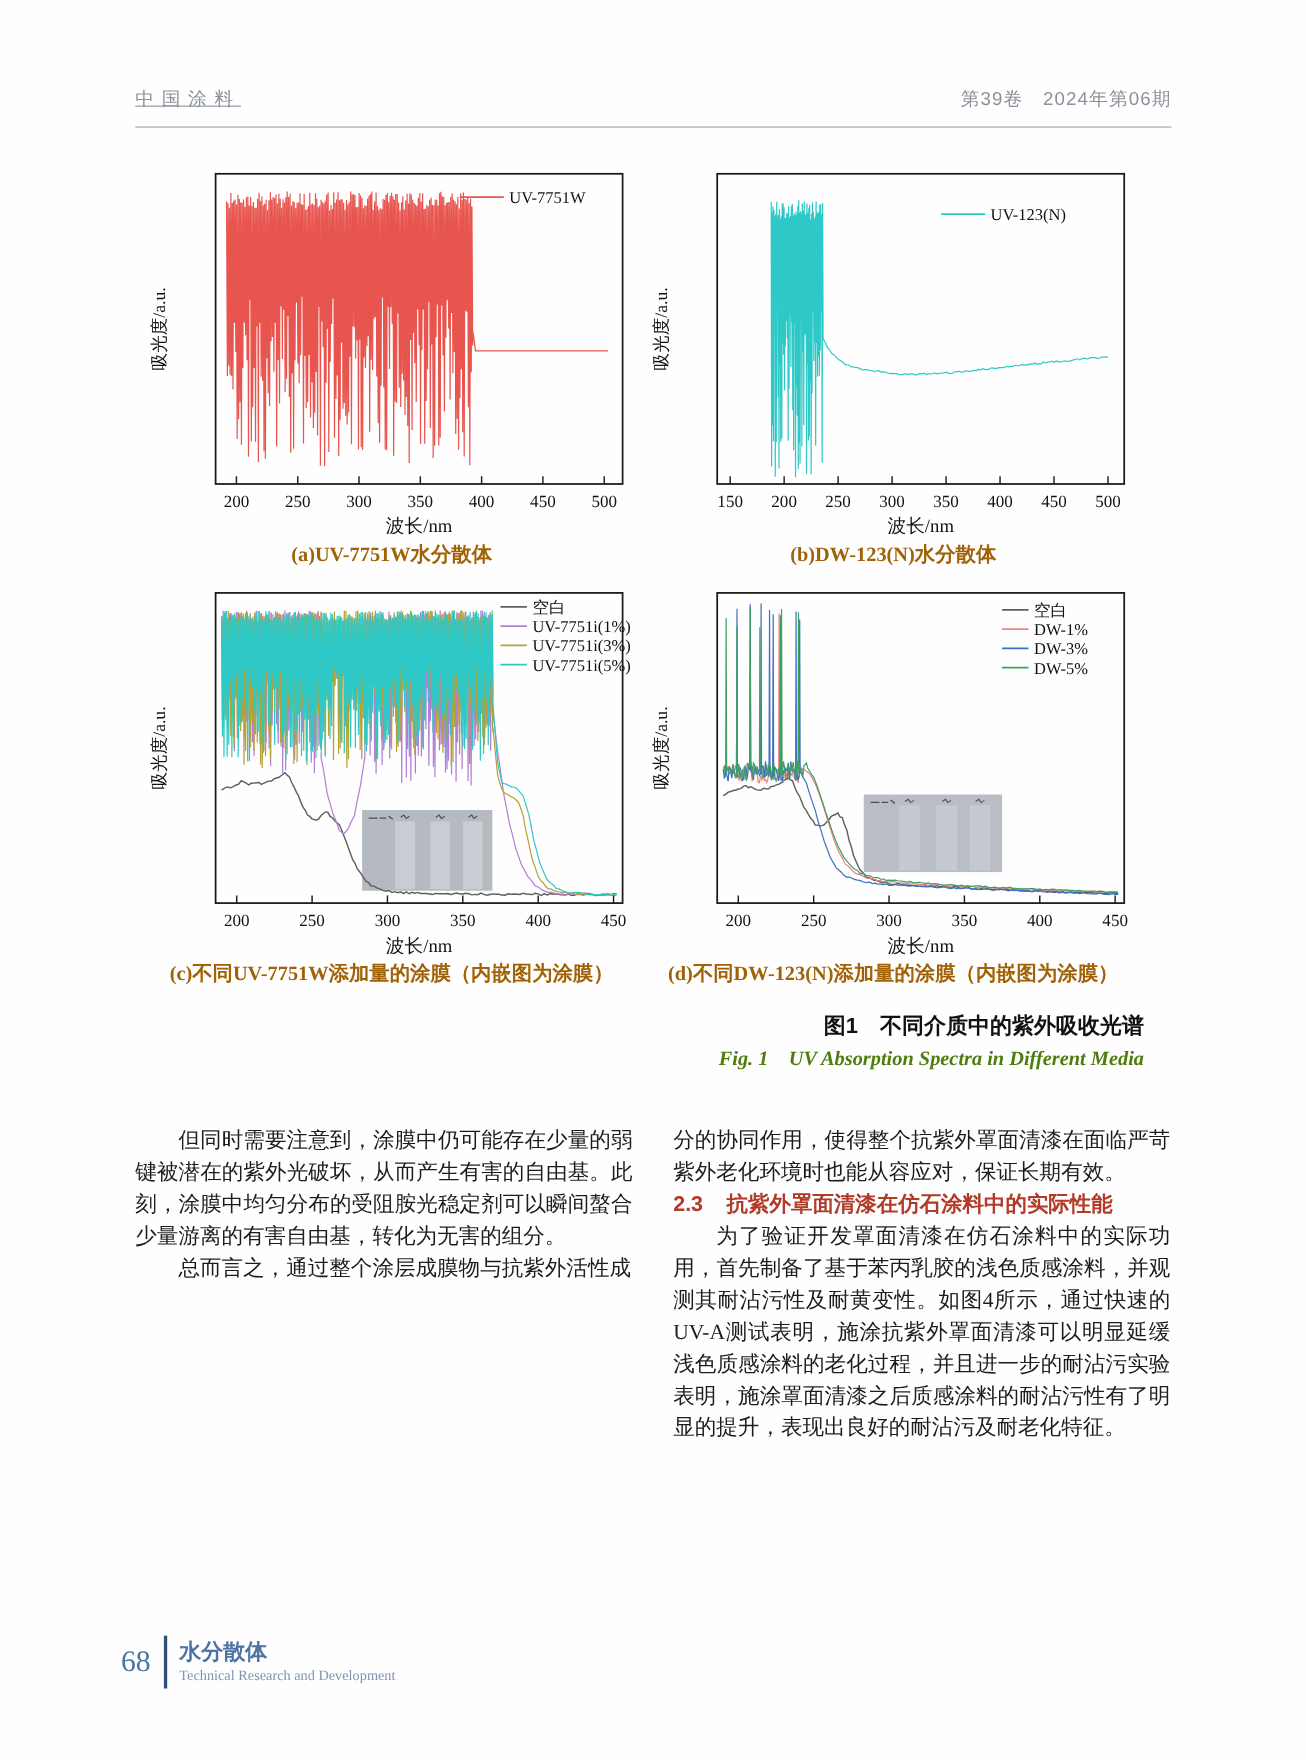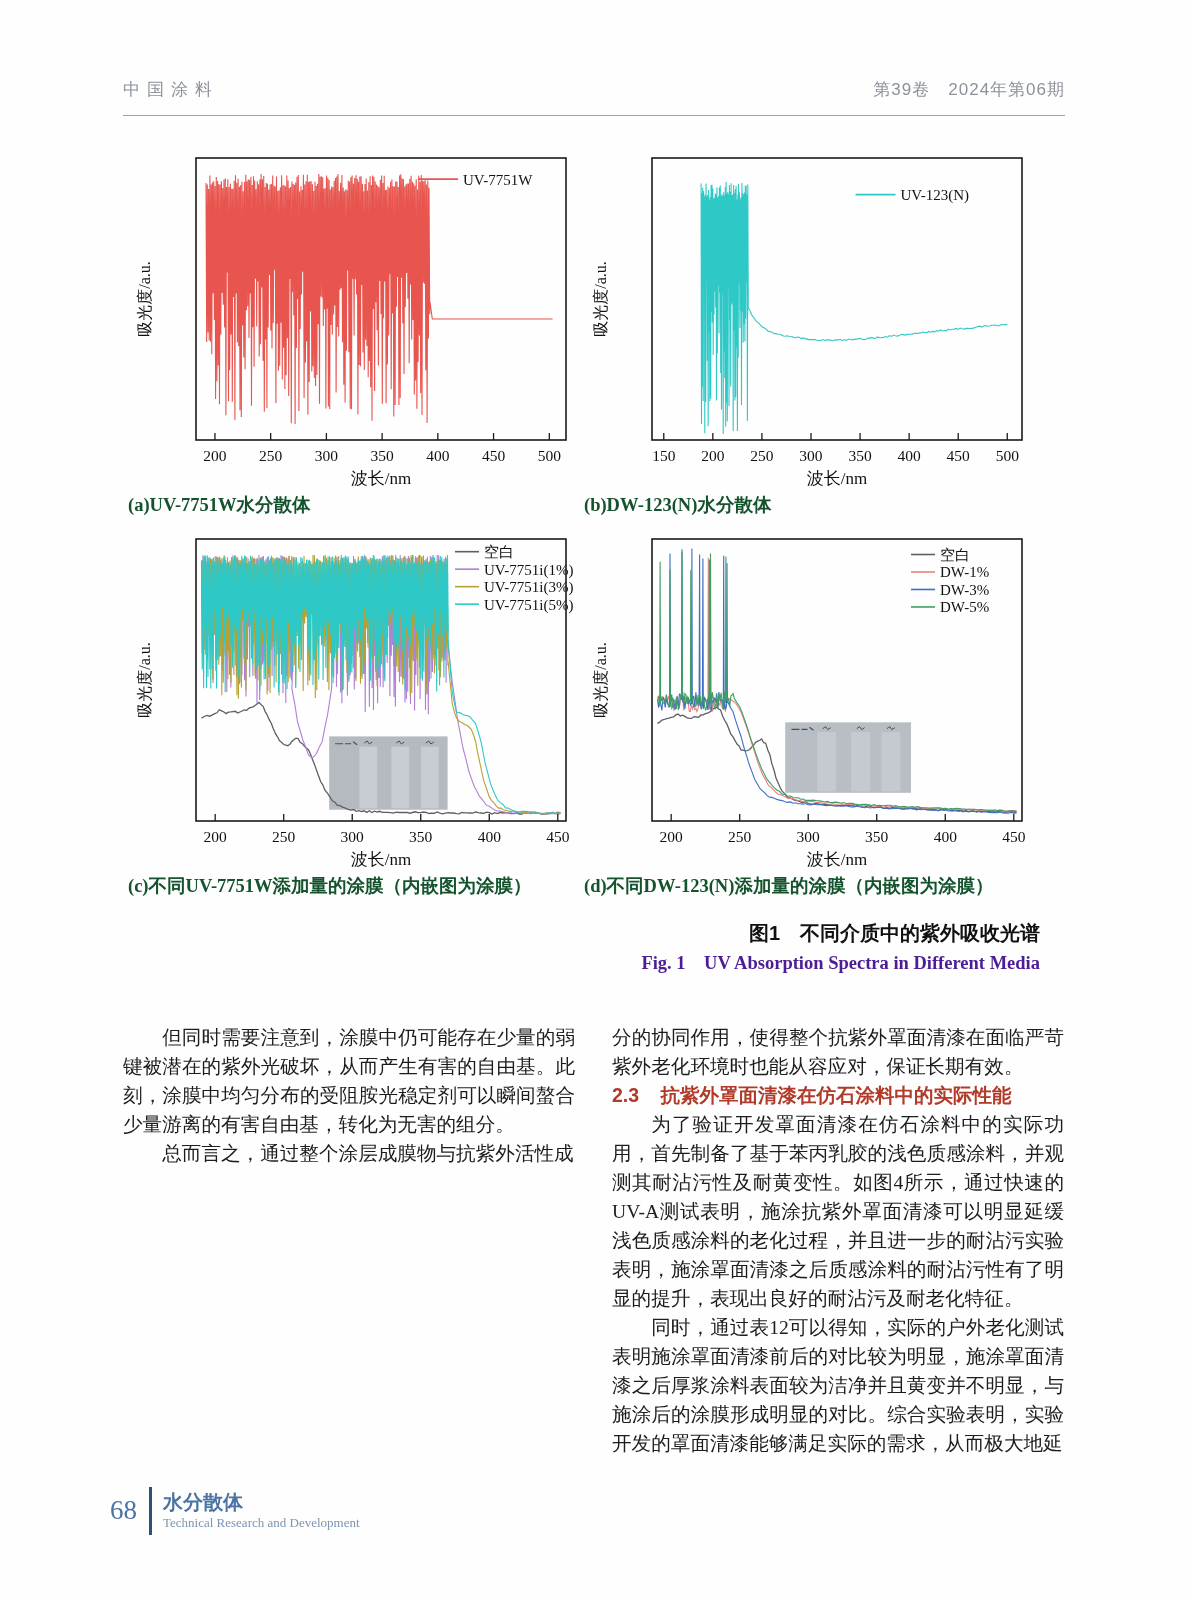--- a/index.html
+++ b/index.html
@@ -3,33 +3,33 @@
 <meta charset="utf-8">
 <style>
   html,body{margin:0;padding:0;background:#ffffff;}
   .page{position:relative;width:1187px;height:1600px;background:#fefefe;overflow:hidden;
         font-family:"Liberation Serif","DejaVu Serif",serif;color:#1c1c1c;}
   
   .header{position:absolute;left:123px;top:78px;width:942px;display:flex;
           justify-content:space-between;align-items:flex-end;
           border-bottom:1px solid #9aa2ab;padding-bottom:14px;
           font-family:"Liberation Sans","DejaVu Sans",sans-serif;color:#8b929b;font-size:17px;}
-  .journal-name{letter-spacing:7px;}
+  .journal-name{letter-spacing:7px;text-decoration:underline;}
   .issue-info{letter-spacing:1px;}
   
   .figure-grid{position:absolute;left:128px;top:146px;width:912px;
                display:grid;grid-template-columns:456px 456px;grid-row-gap:10px;}
   .chart-cell{width:456px;}
   .chart-cell svg{display:block;}
-  .chart-caption{margin-top:3px;text-align:left;font-size:18.5px;font-weight:bold;
-                 color:#14532d;line-height:24px;}
+  .chart-caption{margin-top:3px;text-align:center;font-size:18.5px;font-weight:bold;
+                 color:#a16207;line-height:24px;}
   .fig-caption-block{position:absolute;left:128px;top:918px;width:912px;text-align:right;}
   .fig-caption-zh{font-family:"Liberation Sans","DejaVu Sans",sans-serif;
                   font-weight:bold;font-size:20px;color:#111;line-height:30px;}
-  .fig-caption-en{font-weight:bold;font-size:18.5px;color:#4c1d95;line-height:30px;}
+  .fig-caption-en{font-weight:bold;font-size:18.5px;color:#4d7c0f;line-height:30px;font-style:italic;}
   
   .text-block{position:absolute;left:123px;top:1023px;width:942px;display:flex;gap:37px;}
   .col{width:452px;font-size:19.6px;line-height:29px;text-align:justify;}
   .body-p{margin:0;}
   .body-p.ind{text-indent:2em;}
   .sec-heading{margin:0;font-family:"Liberation Sans","DejaVu Sans",sans-serif;
                font-weight:bold;font-size:19.5px;line-height:29px;color:#b13a28;}
   .sec-num{margin-right:1.1em;}
   
   .footer{position:absolute;left:110px;top:1487px;display:flex;}
@@ -241,21 +241,20 @@
 
   <div class="text-block">
     <div class="col">
         <p class="body-p ind">但同时需要注意到，涂膜中仍可能存在少量的弱键被潜在的紫外光破坏，从而产生有害的自由基。此刻，涂膜中均匀分布的受阻胺光稳定剂可以瞬间螯合少量游离的有害自由基，转化为无害的组分。</p>
         <p class="body-p ind">总而言之，通过整个涂层成膜物与抗紫外活性成</p>
       </div>
     <div class="col">
         <p class="body-p">分的协同作用，使得整个抗紫外罩面清漆在面临严苛紫外老化环境时也能从容应对，保证长期有效。</p>
         <h3 class="sec-heading"><span class="sec-num">2.3</span>抗紫外罩面清漆在仿石涂料中的实际性能</h3>
         <p class="body-p ind">为了验证开发罩面清漆在仿石涂料中的实际功用，首先制备了基于苯丙乳胶的浅色质感涂料，并观测其耐沾污性及耐黄变性。如图4所示，通过快速的UV-A测试表明，施涂抗紫外罩面清漆可以明显延缓浅色质感涂料的老化过程，并且进一步的耐沾污实验表明，施涂罩面清漆之后质感涂料的耐沾污性有了明显的提升，表现出良好的耐沾污及耐老化特征。</p>
-        <p class="body-p ind">同时，通过表12可以得知，实际的户外老化测试表明施涂罩面清漆前后的对比较为明显，施涂罩面清漆之后厚浆涂料表面较为洁净并且黄变并不明显，与施涂后的涂膜形成明显的对比。综合实验表明，实验开发的罩面清漆能够满足实际的需求，从而极大地延</p>
       </div>
   </div>
 
   <div class="footer">
     <div class="page-num">68</div>
     <div class="footer-bar"></div>
     <div class="footer-sec">
       <div class="sec-zh">水分散体</div>
       <div class="sec-en">Technical Research and Development</div>
     </div>

